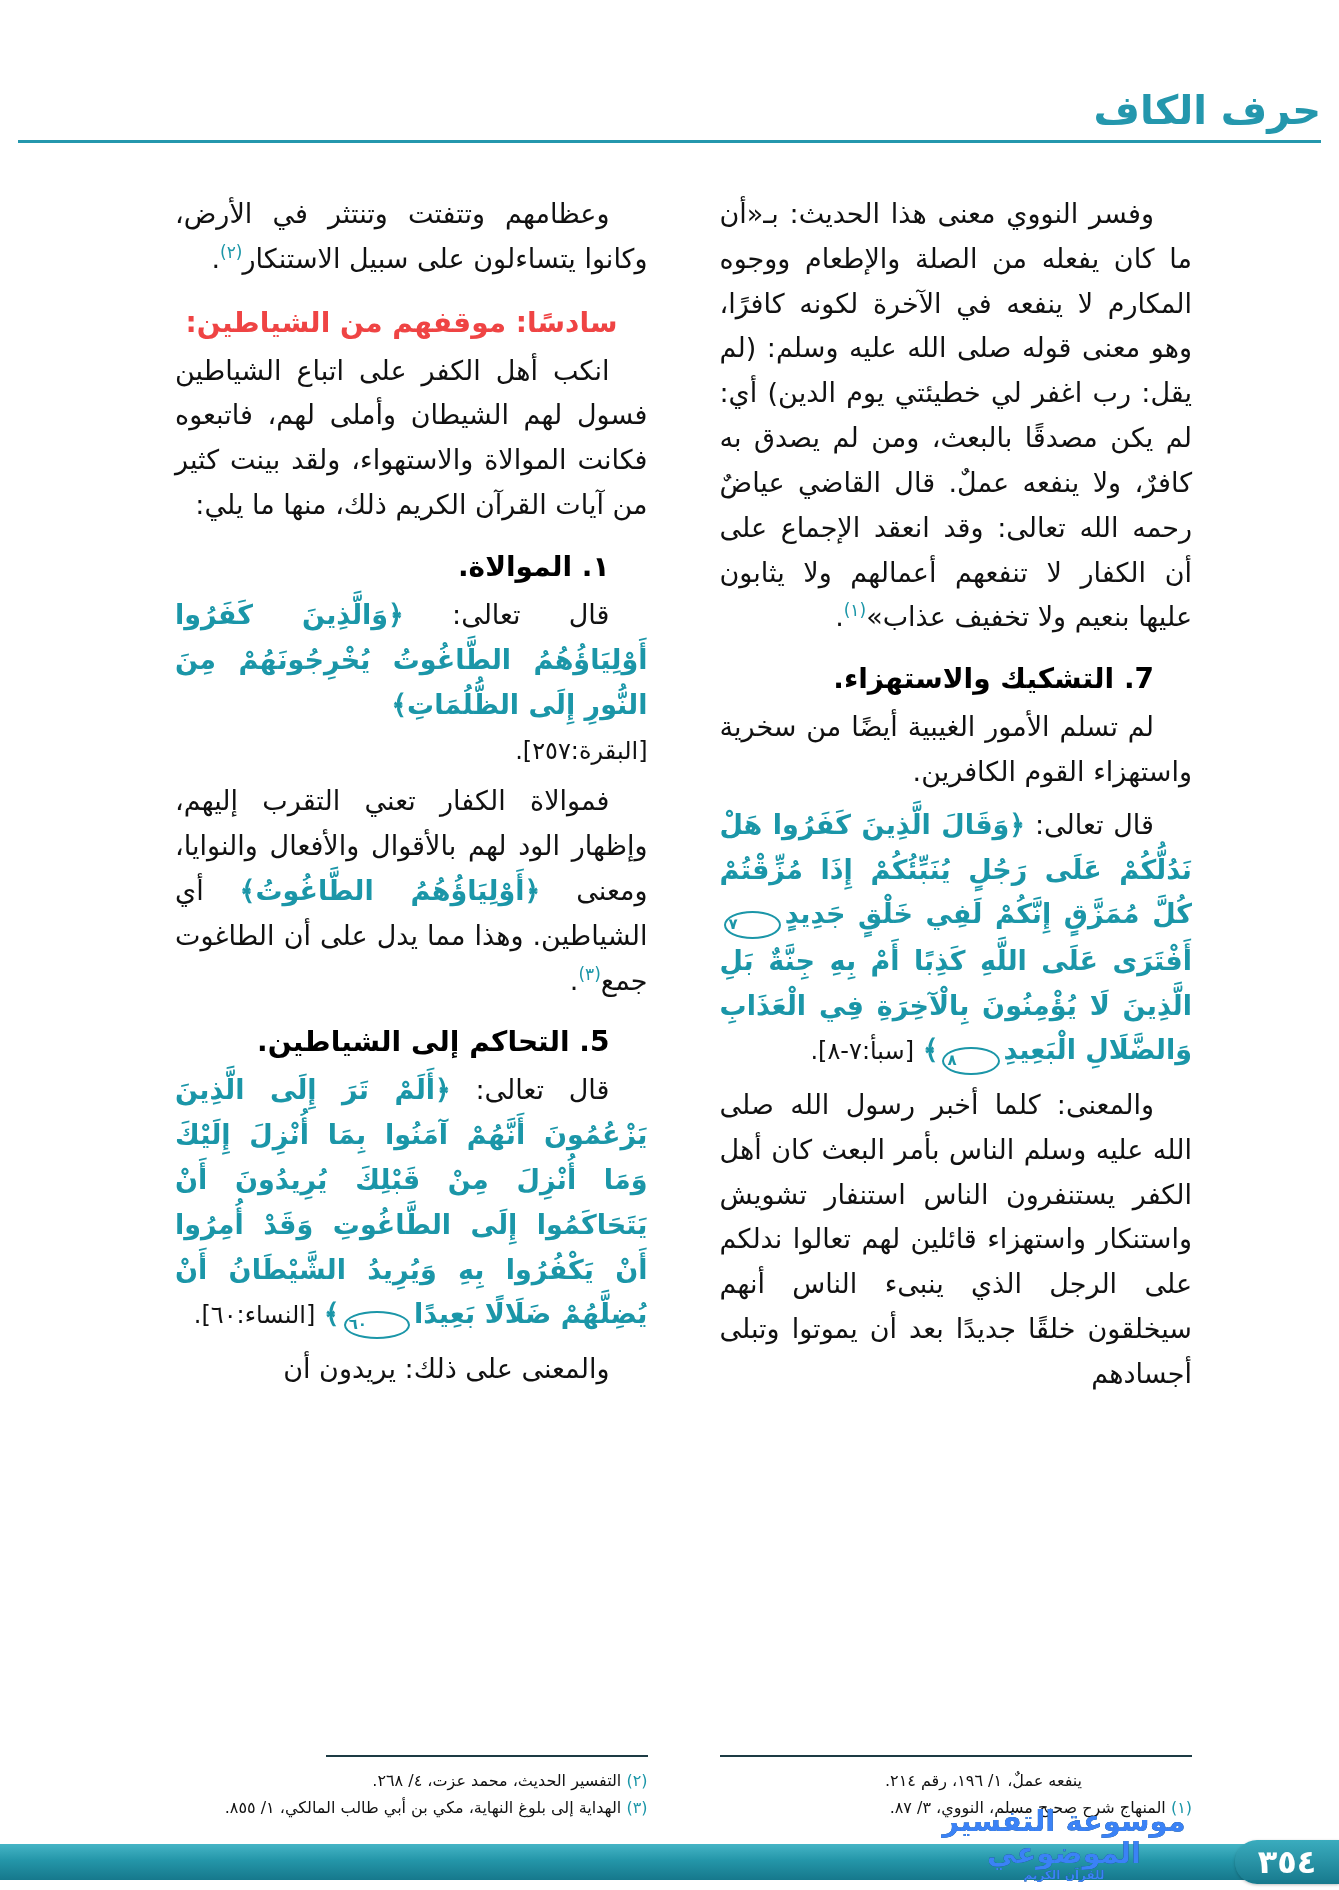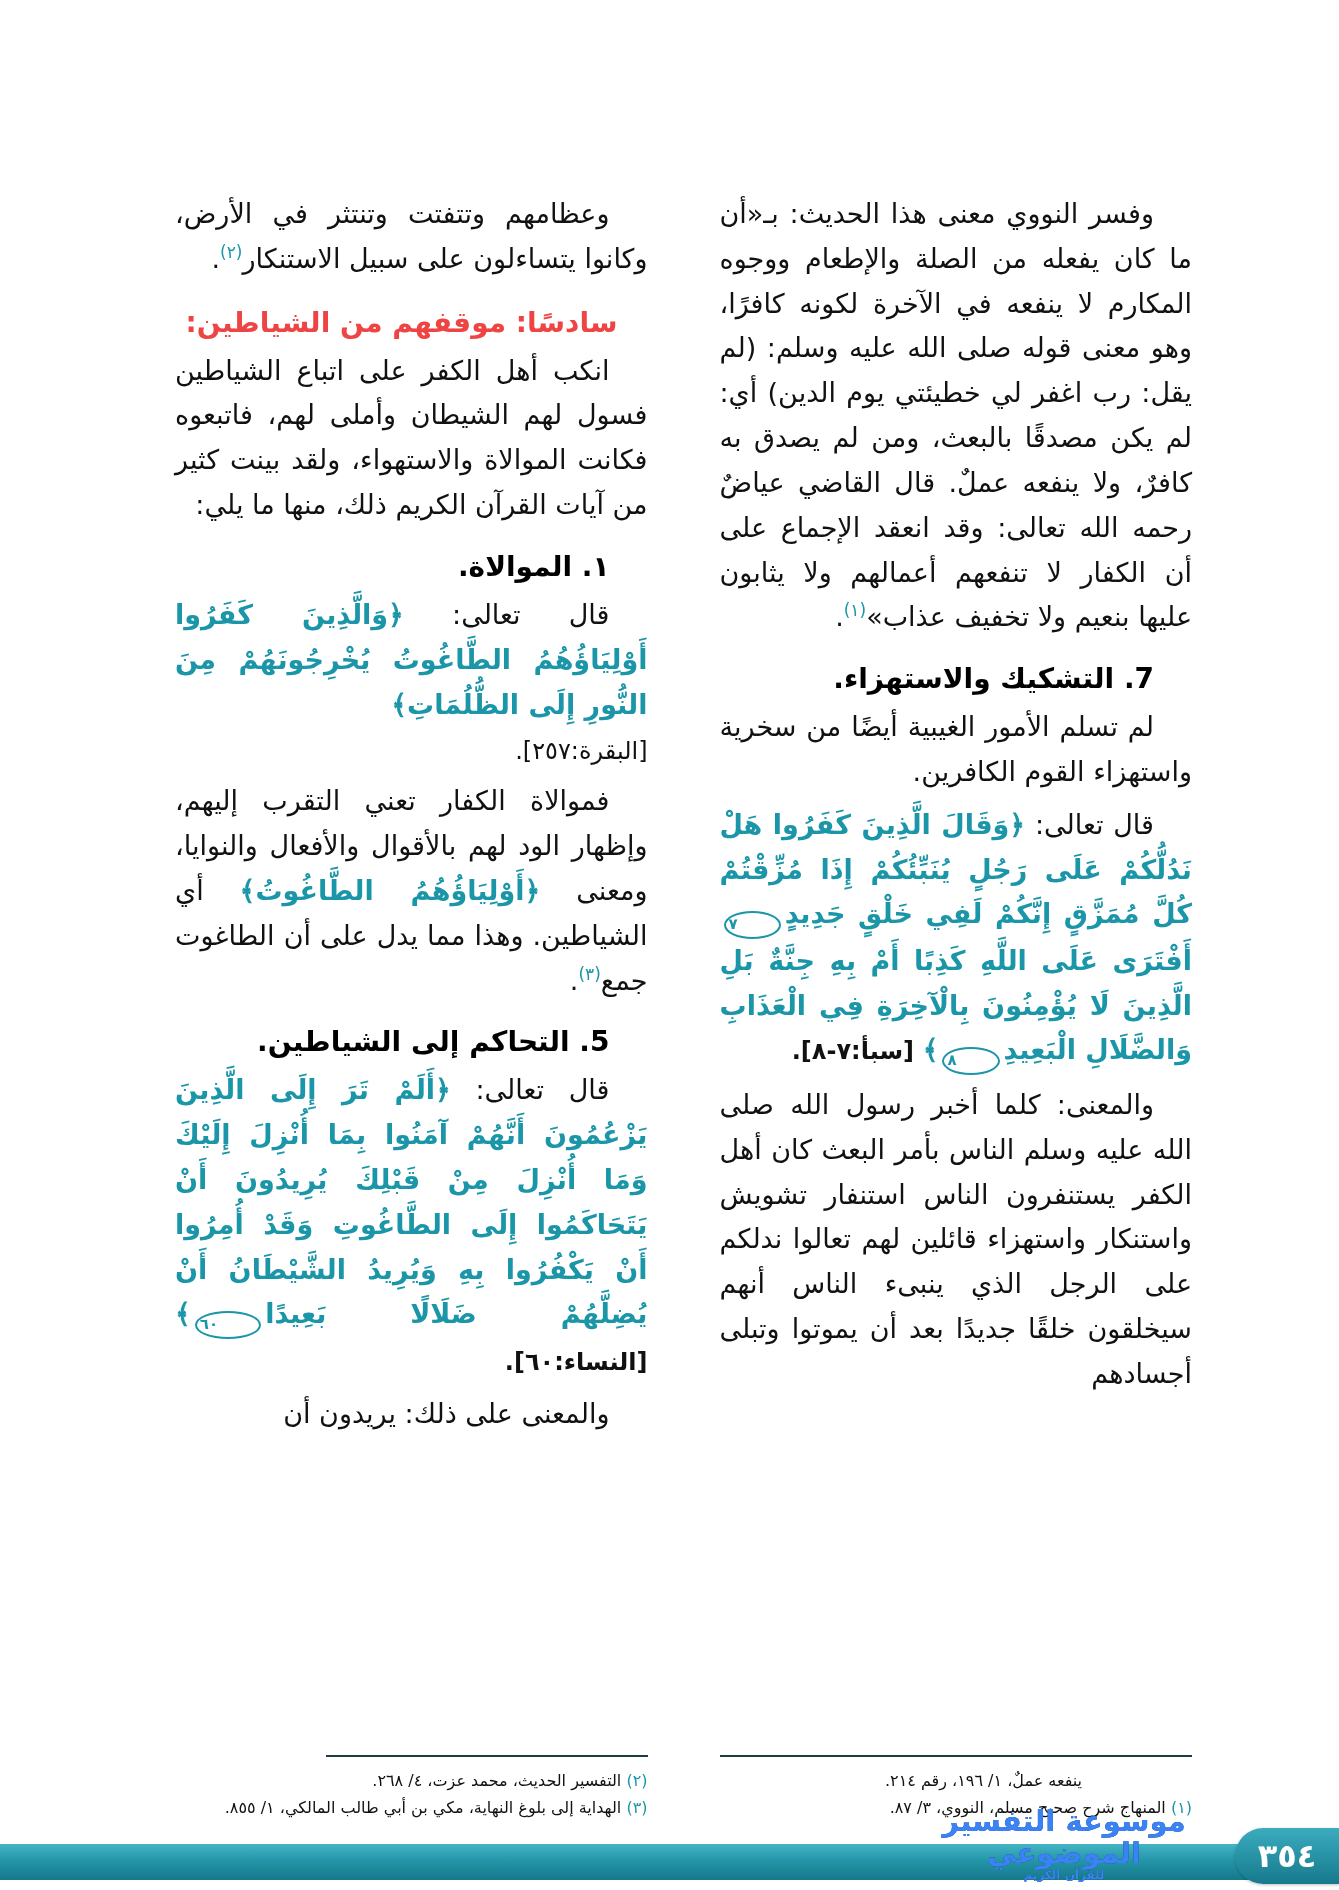--- a/index.html
+++ b/index.html
@@ -40,21 +40,21 @@
     font-size:28px;font-weight:bold;color:#000;
     text-indent:38px;
   }
   .sec-heading{
     margin:16px 0 10px;
     font-size:28px;font-weight:bold;
     color:#ef4444;
     text-indent:30px;
   }
   .quran{color:#1b96a8;font-weight:bold;}
-  .ref{color:#111;font-size:24px;font-weight:bold;}
+  .ref{color:#111;font-size:24px;font-weight:normal;}
   .ref-line{font-size:24px;margin:2px 0 14px;text-align:right;}
   sup.fn{color:#1b96a8;font-size:17px;line-height:0;}
   .ayah-num{
     display:inline-flex;align-items:center;justify-content:center;
     min-width:28px;height:28px;box-sizing:border-box;padding:0 3px;
     border:2px solid #1b96a8;border-radius:50%;
     color:#1b96a8;font-size:15px;font-weight:bold;
     vertical-align:-6px;margin:0 4px;
   }
   
@@ -64,40 +64,44 @@
   .fn-sep.partial{width:68%;}
   .fn-line{text-align:justify;text-align-last:right;}
   .fn-line.indent{text-indent:110px;}
   .fn-marker{color:#1b96a8;}
   
   .footer-band{
     position:absolute;left:0;right:0;bottom:10px;height:36px;
     background:linear-gradient(180deg,#45b5c6 0%,#2496a9 45%,#16788c 100%);
   }
   .page-pill{
-    position:absolute;right:0;bottom:6px;width:104px;height:56px;
+    position:absolute;right:0;bottom:6px;width:104px;height:44px;
     background:linear-gradient(180deg,#3aacbe,#17798d);
     border-radius:32px 0 0 32px;
     display:flex;align-items:center;justify-content:center;
     color:#fff;font-size:32px;font-weight:bold;
     box-shadow:0 1px 3px rgba(0,0,0,.25);
   }
   .logo{
     position:absolute;right:140px;bottom:8px;width:270px;
     text-align:center;color:#3b82f6;line-height:1.08;
     text-shadow:0 0 0 #083d47;
   }
   .logo-line1{font-size:29px;font-weight:bold;letter-spacing:-1px;}
   .logo-line2{font-size:12px;font-weight:bold;}
 </style>
 </head>
 <body>
 
 <div class="page">
 
+  <header class="page-header">
+    <div class="header-title">حرف الكاف</div>
+    <div class="header-rule"></div>
+  </header>
 
   <main class="columns">
 
     <section class="col">
       <p class="body"><span>وفسر النووي معنى هذا الحديث: بـ«أن ما كان يفعله من الصلة والإطعام ووجوه المكارم لا ينفعه في الآخرة لكونه كافرًا، وهو معنى قوله صلى الله عليه وسلم: (لم يقل: رب اغفر لي خطيئتي يوم الدين) أي: لم يكن مصدقًا بالبعث، ومن لم يصدق به كافرٌ، ولا ينفعه عملٌ. قال القاضي عياضٌ رحمه الله تعالى: وقد انعقد الإجماع على أن الكفار لا تنفعهم أعمالهم ولا يثابون عليها بنعيم ولا تخفيف عذاب»</span><sup class="fn">(١)</sup><span>.</span></p>
 
       <h3 class="sub-heading">7. التشكيك والاستهزاء.</h3>
 
       <p class="body">لم تسلم الأمور الغيبية أيضًا من سخرية واستهزاء القوم الكافرين.</p>
 

